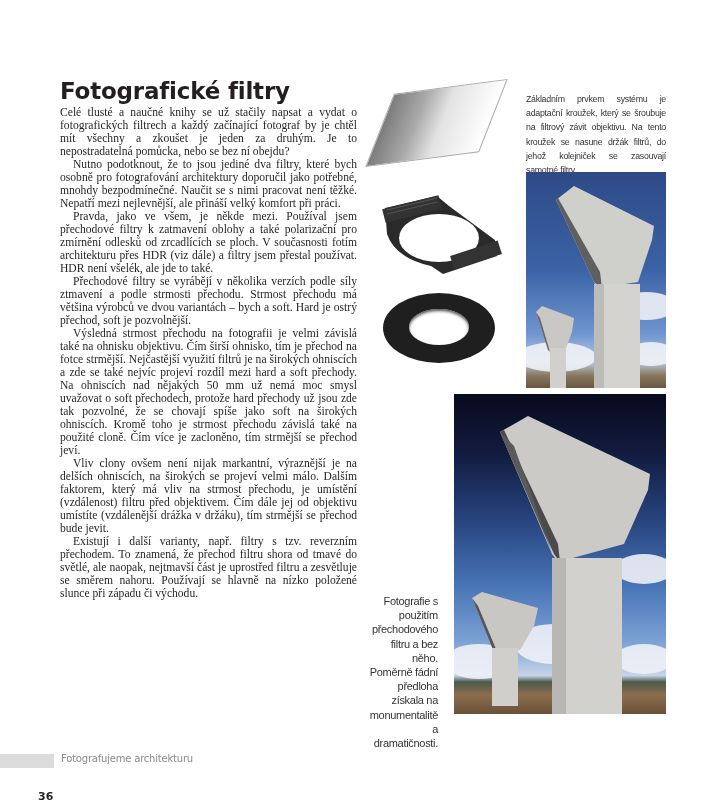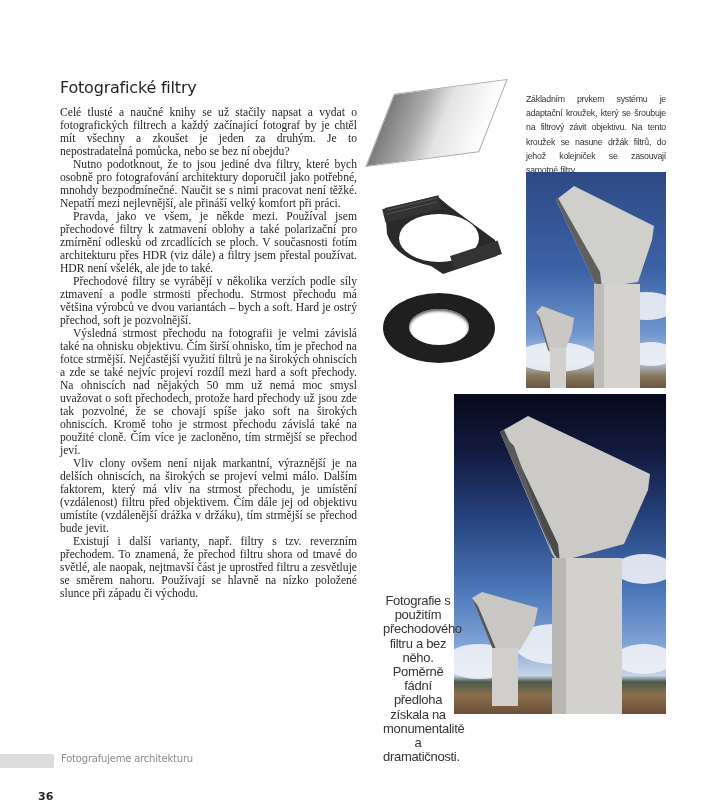--- a/index.html
+++ b/index.html
@@ -1,22 +1,22 @@
 <!DOCTYPE html>
 <html><head>
 <meta charset="utf-8">
 <style>
   html, body { margin:0; padding:0; background:#ffffff; }
   body { width:715px; height:800px; position:relative; overflow:hidden; font-family:"Liberation Serif", serif; color:#231f20; }
-  .title { position:absolute; left:60px; top:78px; font-family:"DejaVu Sans", sans-serif; font-weight:normal; font-size:16px; letter-spacing:-0.2px; color:#231f20; margin:0;text-align:center; }
+  .title { position:absolute; left:60px; top:78px; font-family:"DejaVu Sans", sans-serif; font-weight:bold; font-size:23px; letter-spacing:-0.2px; color:#231f20; margin:0;text-align:center; }
   .body-text { position:absolute; left:60px; top:106px; width:297px; font-size:11.6px; line-height:13px; text-align:justify; hyphens:manual; }
   .body-text p { margin:0; text-indent:13px; }
   .body-text p.first { text-indent:0; }
   .caption-top { position:absolute; left:526px; top:92px; width:140px; font-family:"Liberation Sans", sans-serif; font-size:8.8px; line-height:14.2px; color:#333; text-align:justify; letter-spacing:-0.25px; }
-  .caption-side { position:absolute; left:383px; top:594px; width:70px; font-family:"Liberation Sans", sans-serif; font-size:13px; line-height:14.2px; color:#333; text-align:center; letter-spacing:-0.3px; }
+  .caption-side { position:absolute; left:368px; top:594px; width:70px; font-family:"Liberation Sans", sans-serif; font-size:11px; line-height:14.2px; color:#333; text-align:right; letter-spacing:-0.3px; }
   .photo { position:absolute; overflow:hidden; }
   .photo1 { left:526px; top:172px; width:140px; height:216px; background:linear-gradient(180deg,#2e4a86 0%,#3b62a6 45%,#6f96cf 75%,#b9cbe4 88%,#8a7a62 94%,#6b5640 100%); }
   .photo2 { left:454px; top:394px; width:212px; height:320px; background:linear-gradient(180deg,#080a1c 0%,#121a3e 18%,#25417b 38%,#4874b6 60%,#7ea3d6 78%,#c7d4e8 88%,#4b5a4a 90%,#8c6e4e 94%,#6a5038 100%); }
   .cloud { position:absolute; background:#eef1f6; border-radius:50%; opacity:0.9; }
   .pier { position:absolute; }
   .filter-grad { position:absolute; left:383px; top:86px; width:105px; height:72px; background:linear-gradient(90deg,#7c7c7c 0%,#a9a9a9 30%,#e3e3e3 55%,#ffffff 100%); transform:skewX(-28deg) rotate(-8deg); border:1px solid #aaa; }
   .holder { position:absolute; left:377px; top:178px; width:130px; height:100px; }
   .ring { position:absolute; left:383px; top:293px; width:112px; height:70px; border-radius:50%; background:#1f1f1f; }
   .ring::after { content:""; position:absolute; left:26px; top:16px; width:60px; height:36px; border-radius:50%; background:#fff; box-shadow:inset 0 2px 3px #555; }
   .footer-bar { position:absolute; left:0; top:754px; width:54px; height:14px; background:#dcdcdc; }

